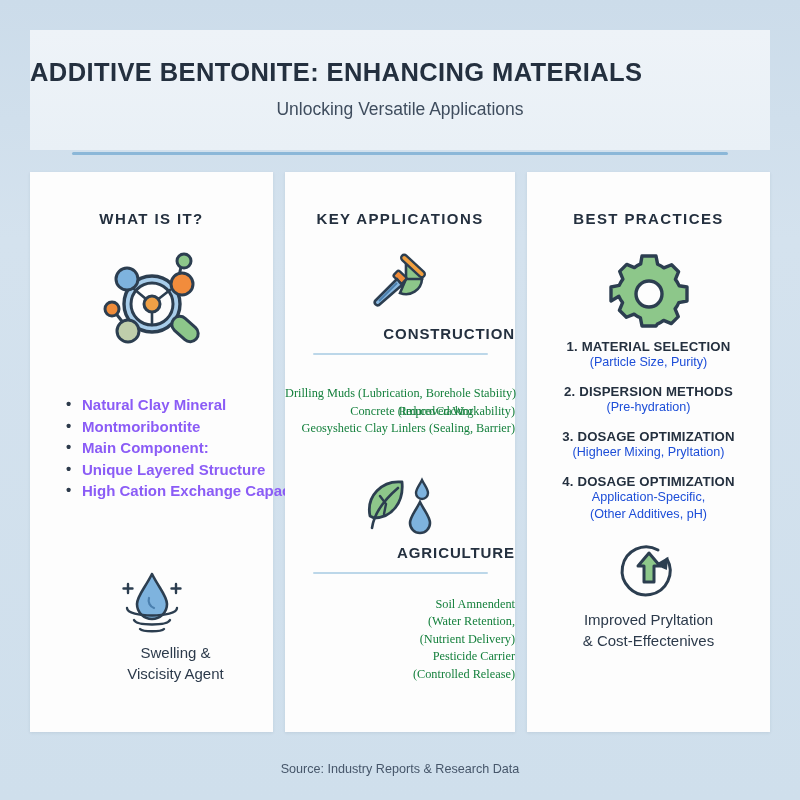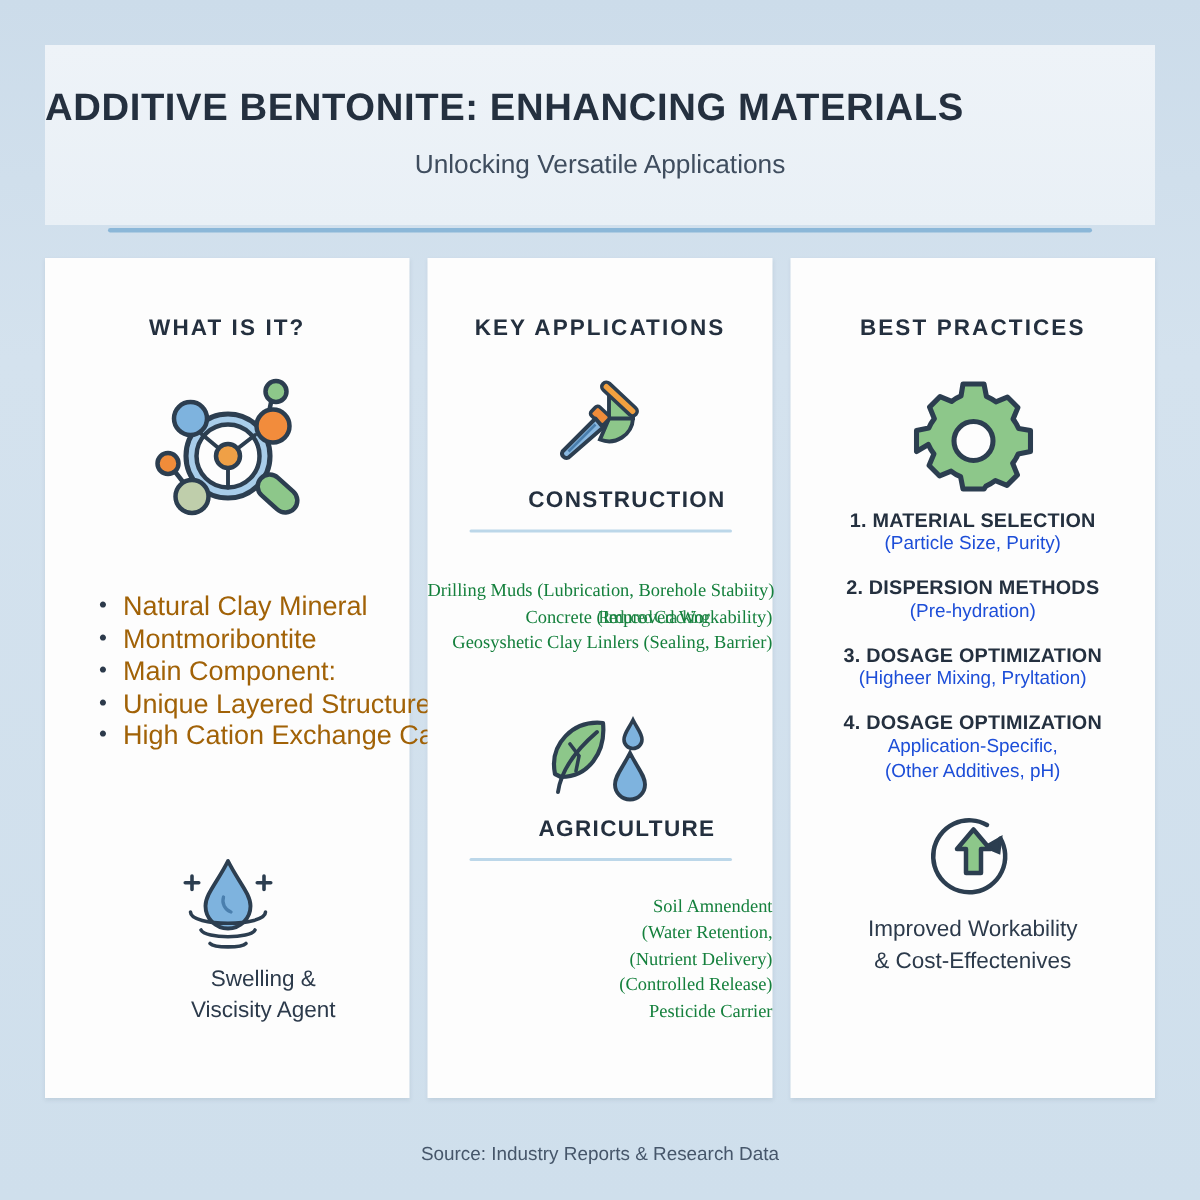--- a/index.html
+++ b/index.html
@@ -53,37 +53,38 @@
   }
 
   .icon-wrap { width:100%; display:flex; justify-content:center; }
 
   
   #bullets {
     position:absolute; left:30px; top:222px; width:213px;
   }
   #bullets li {
     list-style:none;
-    font-size:18px; color:#a16207;
+    font-size:15px; color:#8b5cf6;
     line-height:21.5px;
     padding-left:22px; position:relative;
     white-space:nowrap;
+    font-weight:bold;
   }
   #bullets li:before {
     content:"\2022"; position:absolute; left:6px; top:-1px;
     color:#2c3a4b; font-size:15px;
   }
   .bottom-label {
     width:100%; text-align:center;
     font-size:15px; color:#2c3a4b; line-height:21px;
   }
 
   
   .sub-head {
-    width:100%; text-align:center;
+    width:100%; text-align:right;
     font-size:15px; font-weight:bold; letter-spacing:.9px;
     color:#24303f;
     padding-left:36px;
   }
   .sub-rule {
     width:175px; height:2px; background:#bcd7e9;
     margin:11px auto 0 auto; border-radius:1px;
   }
   .detail-lines {
     width:100%; text-align:right;
@@ -215,22 +216,22 @@
       </svg>
     </div>
 
     <div class="sub-head" style="margin-top:8px;">AGRICULTURE</div>
     <div class="sub-rule"></div>
 
     <div class="detail-lines" style="margin-top:22px;">
       <div class="line">Soil Amnendent</div>
       <div class="line">(Water Retention,</div>
       <div class="line">(Nutrient Delivery)</div>
+      <div class="line">Pesticide Carrier</div>
       <div class="line">(Controlled Release)</div>
-      <div class="line">Pesticide Carrier</div>
     </div>
   </div>
 
   <div class="card" id="col-right">
     <div class="col-head">BEST PRACTICES</div>
 
     <div class="icon-wrap" style="margin-top:24px;">
       <svg width="80" height="80" viewBox="0 0 80 80">
         <path d="M33 5 h14 l1.6 8.2 a28 28 0 0 1 6.3 3.7 l7.7-3.2 l7 7 l-3.2 7.7 a28 28 0 0 1 3.7 6.3 L78 36 v14 l-8.2 1.6 a28 28 0 0 1 -3.7 6.3 l3.2 7.7 l-7 7 l-7.7-3.2 a28 28 0 0 1 -6.3 3.7 L47 75 H33 l-1.6-8.2 a28 28 0 0 1 -6.3-3.7 l-7.7 3.2 l-7-7 l3.2-7.7 a28 28 0 0 1 -3.7-6.3 L2 50 V36 l8.2-1.6 a28 28 0 0 1 3.7-6.3 l-3.2-7.7 l7-7 l7.7 3.2 a28 28 0 0 1 6.3-3.7 Z" fill="#8dc78a" stroke="#2c3e50" stroke-width="3.4" stroke-linejoin="round"></path>
         <circle cx="40" cy="43" r="13" fill="#fdfdfd" stroke="#2c3e50" stroke-width="3.4"></circle>
@@ -259,20 +260,20 @@
 
     <div class="icon-wrap" style="margin-top:16px;">
       <svg width="62" height="62" viewBox="0 0 62 62">
         <path d="M49 20 a24 24 0 1 1 -9 -9" fill="none" stroke="#2c3e50" stroke-width="3" stroke-linecap="round"></path>
         <path d="M52 30 l-6 -8 l-6 8 Z" transform="rotate(150 46 26)" fill="#2c3e50" stroke="#2c3e50" stroke-width="2"></path>
         <path d="M31 14 l11 13 h-6 v16 h-10 v-16 h-6 Z" fill="#8dc78a" stroke="#2c3e50" stroke-width="3" stroke-linejoin="round"></path>
       </svg>
     </div>
 
     <div class="bottom-label" style="margin-top:8px;">
-      <div>Improved Workability</div>
+      <div>Improved Pryltation</div>
       <div>&amp; Cost-Effectenives</div>
     </div>
   </div>
 
   <div class="footer">Source: Industry Reports &amp; Research Data</div>
 
 </div>
 
 </body></html>

